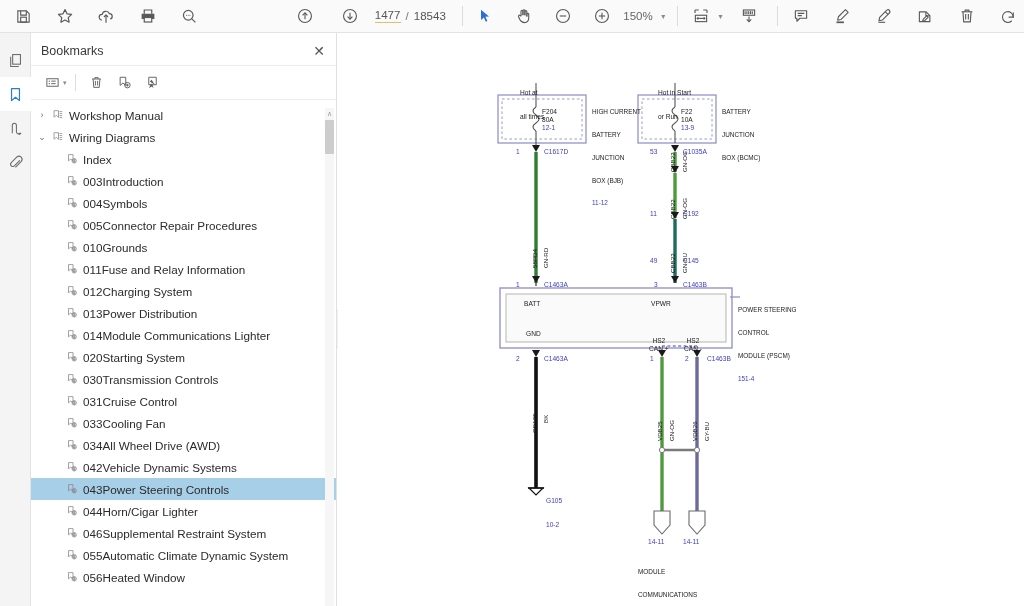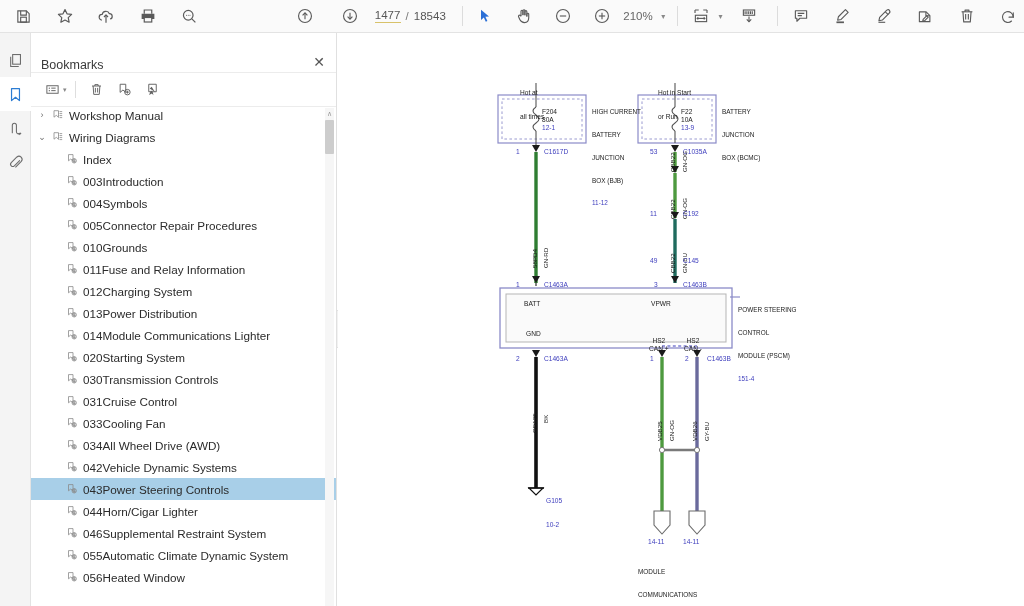--- a/index.html
+++ b/index.html
@@ -69,25 +69,25 @@
   }
 
   
   .bm-panel {
     position:absolute; top:33px; left:31px;
     width:306px; height:573px;
     background:#ffffff;
     border-right:1px solid #e0e0e0;
   }
   .bm-head {
-    height:30px; display:flex; align-items:flex-end;
+    height:30px; display:flex; align-items:center;
     padding:0 8px 0 10px;
     font-size:12.5px; color:#3a3a3a;
     border-bottom:1px solid #ececec;
-    margin-top: 10px;
+    margin-top: 3px;
     gap: 8px;
   }
   .bm-title { flex:1; }
   .bm-close { color:#555; cursor:pointer; font-size:14px; line-height:1; padding:3px; }
   .bm-tools {
     height:34px; display:flex; align-items:center;
     padding-left:8px; gap:2px;
     border-bottom:1px solid #ececec;
   }
   .bmt {
@@ -264,21 +264,21 @@
 
     <div class="tb-icon" title="Zoom in">
       <svg width="18" height="18" viewBox="0 0 24 24" fill="none" stroke="currentColor" stroke-width="1.5">
         <circle cx="12" cy="12" r="8.6"></circle>
           <path d="M7.8 12h8.4"></path>
           <path d="M12 7.8v8.4"></path>
       </svg>
     </div>
 
     <div class="zoomsel">
-      <span class="zv">210%</span>
+      <span class="zv">150%</span>
       <span class="caret">▾</span>
     </div>
 
     <div class="tb-sep" style="margin-left:12px;"></div>
 
     <div class="tb-icon" title="Fit page">
       <svg width="18" height="18" viewBox="0 0 24 24" fill="none" stroke="currentColor" stroke-width="1.5">
         <path d="M4 4h5M4 4v4"></path>
           <path d="M20 4h-5M20 4v4"></path>
         <rect x="4.5" y="11" width="15" height="8.5"></rect>

